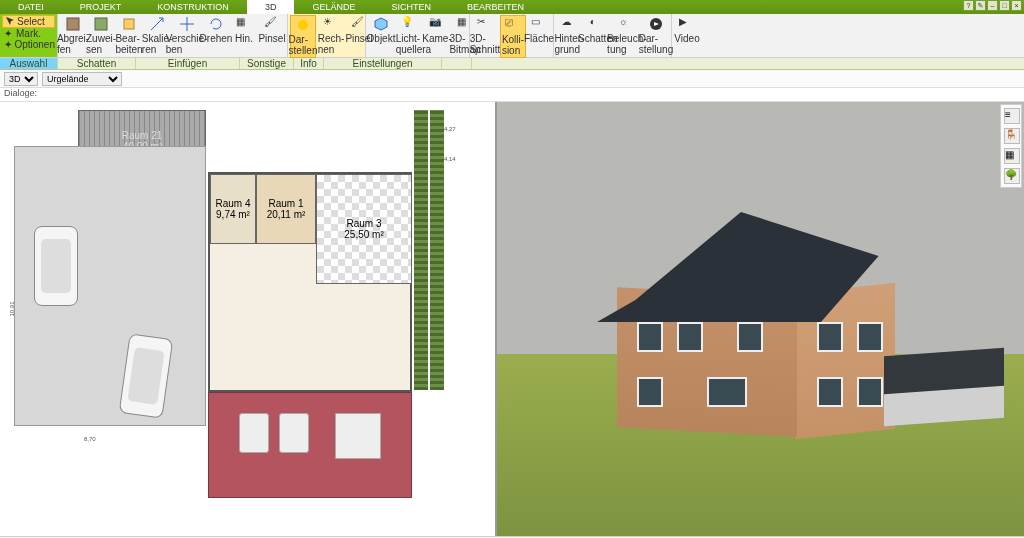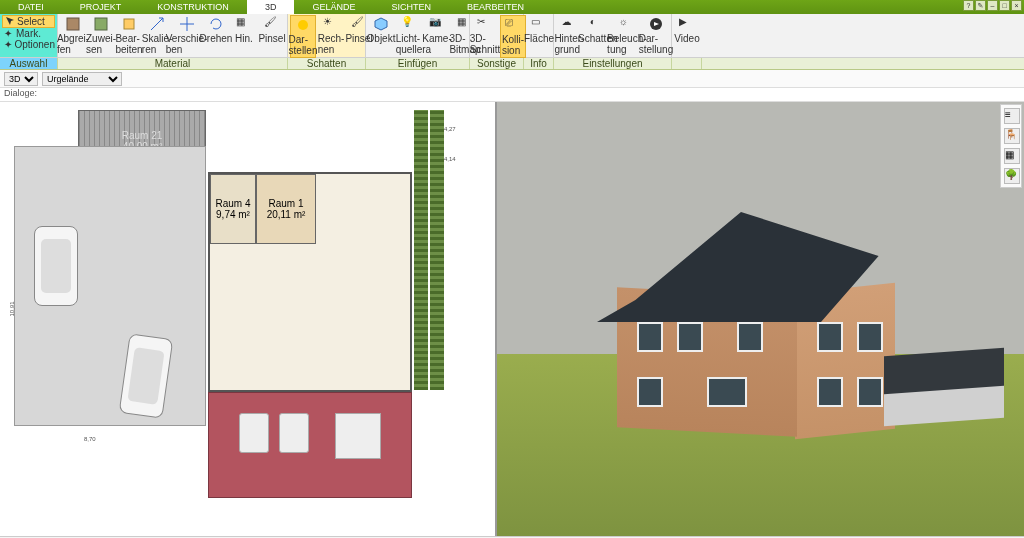--- a/index.html
+++ b/index.html
@@ -14,21 +14,21 @@
 
 
 .ribbon { height:44px; background:#f2f2f2; border-bottom:1px solid #cfcfcf; display:flex; font-size:8px; color:#333; }
 .rgrp { border-right:1px solid #d0d0d0; display:flex; flex-direction:column; justify-content:space-between; padding:1px 2px; }
 .rgrp .btns { display:flex; gap:2px; flex:1; }
 .rbtn { display:flex; flex-direction:column; align-items:center; justify-content:flex-start; padding:1px 2px; min-width:26px; cursor:pointer; }
 .rbtn .ic { width:16px; height:16px; margin-bottom:1px; }
 .rbtn.small { min-width:auto; padding:0 2px; flex-direction:row; gap:2px; align-items:center; }
 .rbtn.small .ic { width:10px; height:10px; }
 .rbtn.highlight { background:#ffd966; border:1px solid #e0b030; }
-.rgrp.sel { background:#5eead4; }
+.rgrp.sel { background:#84cc16; }
 
 
 .grpstrip { height:12px; display:flex; background:#e9f0d6; border-bottom:1px solid #b8c986; font-size:8px; color:#3a4a1a; }
 .grpstrip span { border-right:1px solid #c6d69d; text-align:center; line-height:12px; }
 
 
 .bar2 { height:18px; background:#fafafa; border-bottom:1px solid #ddd; display:flex; align-items:center; padding:0 4px; gap:4px; font-size:9px; }
 .bar2 select, .bar2 input { font-size:9px; height:14px; border:1px solid #bbb; }
 
 
@@ -268,21 +268,20 @@
       <div class="rbtn">
           <span class="ic">▶</span>
           <span>Video</span>
         </div>
     </div>
   </div>
 </div>
 
 <div class="grpstrip">
   <span style="width:58px;background:#7dd3fc">Auswahl</span>
-  <span style="width:230px">Material</span>
   <span style="width:78px">Schatten</span>
   <span style="width:104px">Einfügen</span>
   <span style="width:54px">Sonstige</span>
   <span style="width:30px">Info</span>
   <span style="width:118px">Einstellungen</span>
   <span style="width:30px"></span>
 </div>
 
 <div class="bar2">
   <select><option>3D</option></select>
@@ -300,20 +299,23 @@
       <div class="drive"></div>
       <div class="car" style="left:30px;top:120px"></div>
       <div class="car" style="left:120px;top:230px;transform:rotate(8deg)"></div>
 
       <div class="house">
         <div class="room" style="left:0;top:0;width:46px;height:70px;background:#e8dfc8">
             <div class="t"><span>Raum 4</span><br><span>9,74 m²</span></div>
           </div>
         <div class="room" style="left:46px;top:0;width:60px;height:70px;background:#e8d8b8">
             <div class="t"><span>Raum 1</span><br><span>20,11 m²</span></div>
+          </div>
+        <div class="room" style="left:106px;top:0;width:96px;height:110px;background:repeating-conic-gradient(#ddd 0 25%,#fff 0 50%) 0 0/14px 14px">
+            <div class="t"><span>Raum 3</span><br><span>25,50 m²</span></div>
           </div>
       </div>
       <div class="patio">
         <div style="position:absolute;left:30px;top:20px;width:30px;height:40px;background:#eee;border:1px solid #aaa;border-radius:3px"></div>
         <div style="position:absolute;left:70px;top:20px;width:30px;height:40px;background:#eee;border:1px solid #aaa;border-radius:3px"></div>
         <div style="position:absolute;right:30px;top:20px;width:46px;height:46px;background:#eee;border:1px solid #aaa"></div>
       </div>
       <div class="hedge" style="left:410px;top:4px;height:280px"></div>
       <div class="hedge" style="left:426px;top:4px;height:280px"></div>
 

